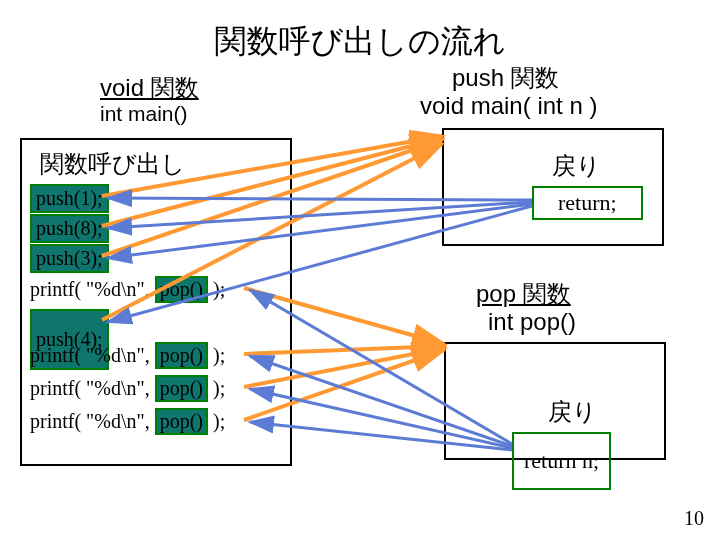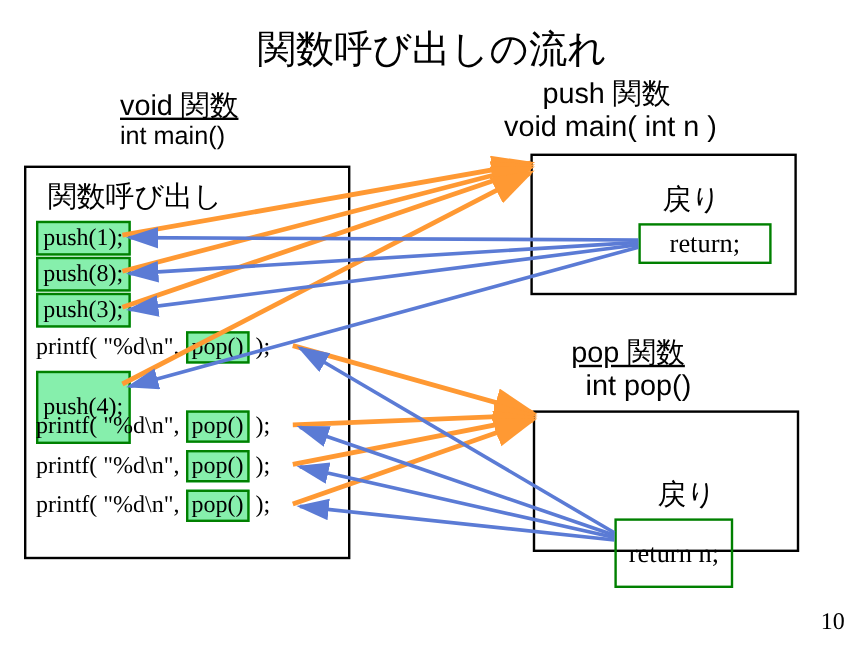--- a/index.html
+++ b/index.html
@@ -5,21 +5,21 @@
   * { margin: 0; padding: 0; box-sizing: border-box; }
   body { width: 720px; height: 540px; background: #fff; font-family: "MS PGothic", sans-serif; position: relative; }
   .title { text-align: center; font-size: 32px; font-weight: normal; padding-top: 20px; }
   .main-label { position: absolute; left: 100px; top: 72px; font-size: 24px; text-decoration: underline; }
   .main-sig { position: absolute; left: 100px; top: 102px; font-size: 21px; }
   .push-label { position: absolute; left: 452px; top: 62px; font-size: 24px; }
   .push-sig { position: absolute; left: 420px; top: 92px; font-size: 24px; }
   .main-box { position: absolute; left: 20px; top: 138px; width: 272px; height: 328px; border: 2px solid #000; }
   .call-label { position: absolute; left: 40px; top: 148px; font-size: 24px; }
   .codeline { position: absolute; font-size: 20px; font-family: "Times New Roman", serif; white-space: pre; }
-  .gbox { border: 2px solid #008000; display: inline-block; background: #86efac; }
+  .gbox { border: 2px solid #008000; display: inline-block; background: #0f766e; }
   .push-box { position: absolute; left: 442px; top: 128px; width: 222px; height: 118px; border: 2px solid #000; }
   .return-label1 { position: absolute; left: 552px; top: 150px; font-size: 24px; }
   .return-box1 { position: absolute; left: 532px; top: 186px; border: 2px solid #008000; font-size: 22px; font-family: "Times New Roman", serif; padding: 2px 24px; }
   .pop-label { position: absolute; left: 476px; top: 278px; font-size: 24px; text-decoration: underline; }
   .pop-sig { position: absolute; left: 488px; top: 308px; font-size: 24px; }
   .pop-box { position: absolute; left: 444px; top: 342px; width: 222px; height: 118px; border: 2px solid #000; }
   .return-label2 { position: absolute; left: 548px; top: 396px; font-size: 24px; }
   .return-box2 { position: absolute; left: 512px; top: 432px; border: 2px solid #008000; font-size: 22px; font-family: "Times New Roman", serif; padding: 14px 10px; }
   .pagenum { position: absolute; right: 16px; bottom: 10px; font-size: 20px; font-family: "Times New Roman", serif; }
   svg.arrows { position: absolute; left: 0; top: 0; pointer-events: none; }

